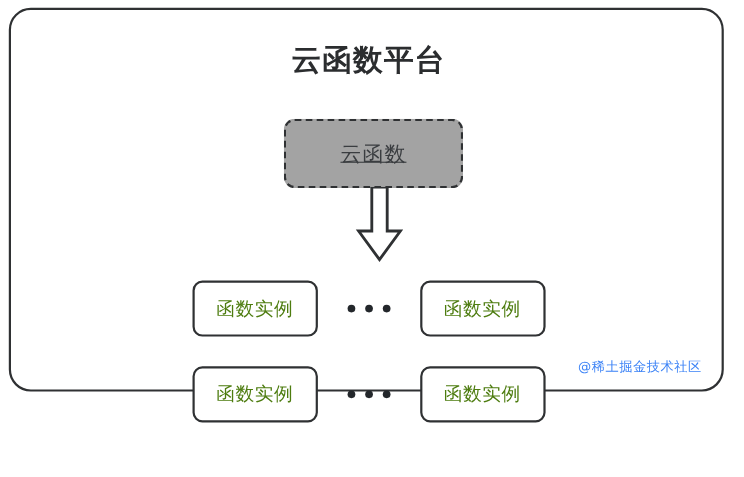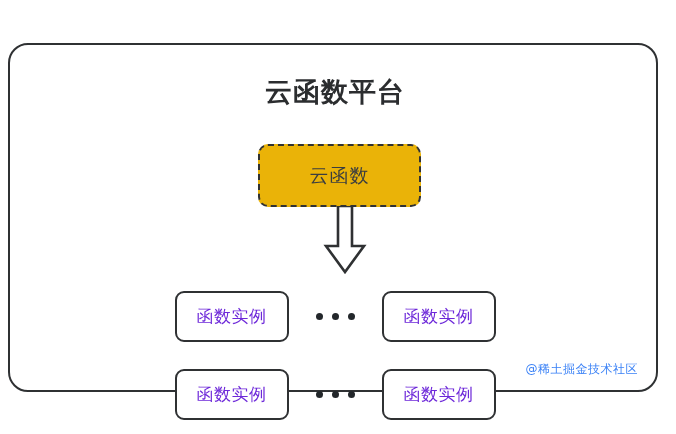--- a/index.html
+++ b/index.html
@@ -19,21 +19,20 @@
   .platform-frame {
     position: absolute;
     left: 8px;
     top: 7px;
     width: 650px;
     height: 349px;
     box-sizing: border-box;
     border: 2.5px solid #2f3133;
     border-radius: 20px;
     background: #ffffff;
-    margin-top: 36px;
   }
 
   
   .platform-title {
     position: absolute;
     left: 0;
     top: 30px;
     width: 650px;
     text-align: center;
     font-size: 27px;
@@ -46,27 +45,28 @@
   
   .cloud-fn-box {
     position: absolute;
     left: 248px;
     top: 99px;
     width: 163px;
     height: 63px;
     box-sizing: border-box;
     border: 2.5px dashed #2f3133;
     border-radius: 10px;
-    background: #eab308;
+    background: #a3a3a3;
     display: flex;
     align-items: center;
     justify-content: center;
     font-size: 19px;
     color: #3a3d40;
     letter-spacing: 1px;
+    text-decoration: underline;
   }
 
   
   .down-arrow {
     position: absolute;
     left: 313px;
     top: 161px;
     width: 44px;
     height: 70px;
   }
@@ -88,21 +88,21 @@
     width: 114px;
     height: 51px;
     box-sizing: border-box;
     border: 2.5px solid #2f3133;
     border-radius: 9px;
     background: #ffffff;
     display: flex;
     align-items: center;
     justify-content: center;
     font-size: 17px;
-    color: #6d28d9;
+    color: #4d7c0f;
     letter-spacing: 0.5px;
   }
 
   .ellipsis-gap {
     width: 93px;
     display: flex;
     align-items: center;
     justify-content: center;
     gap: 9px;
   }

